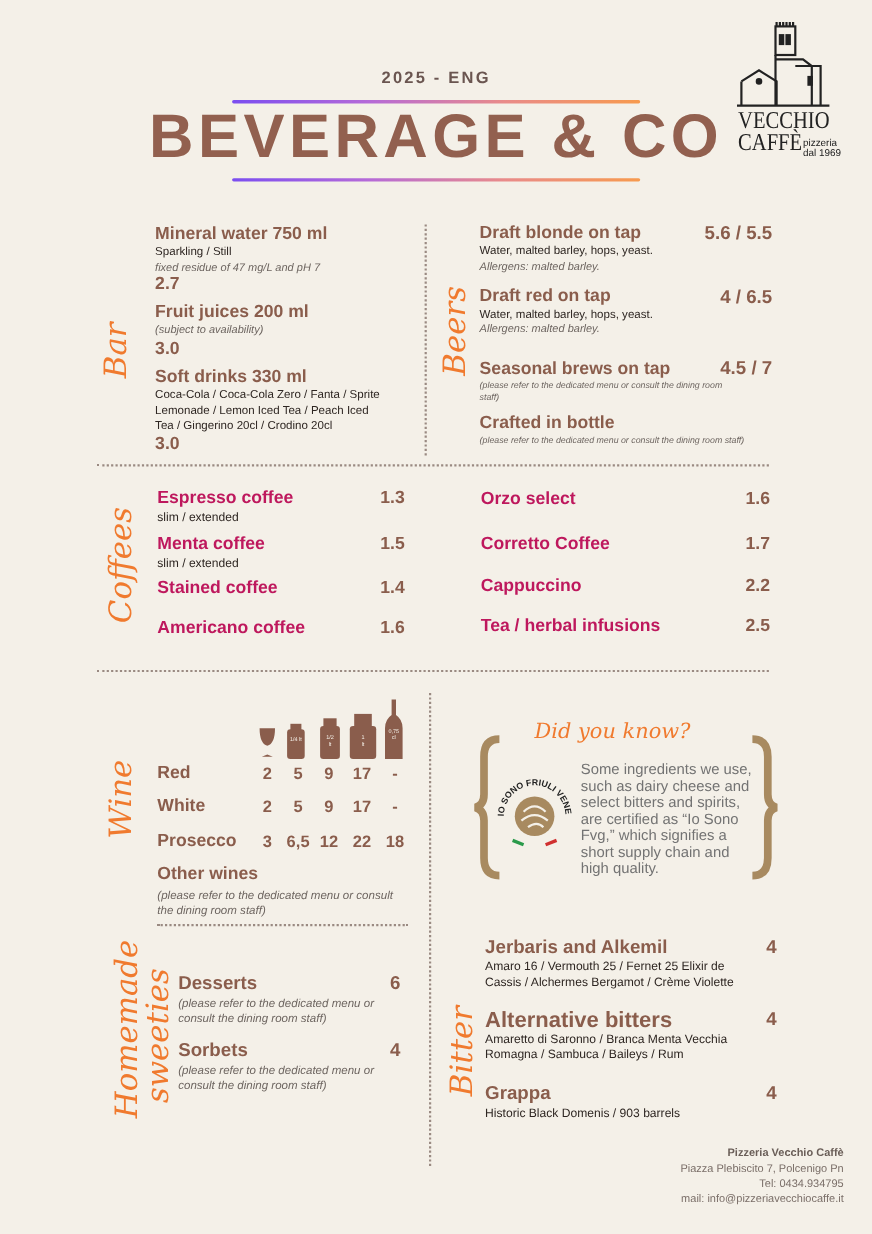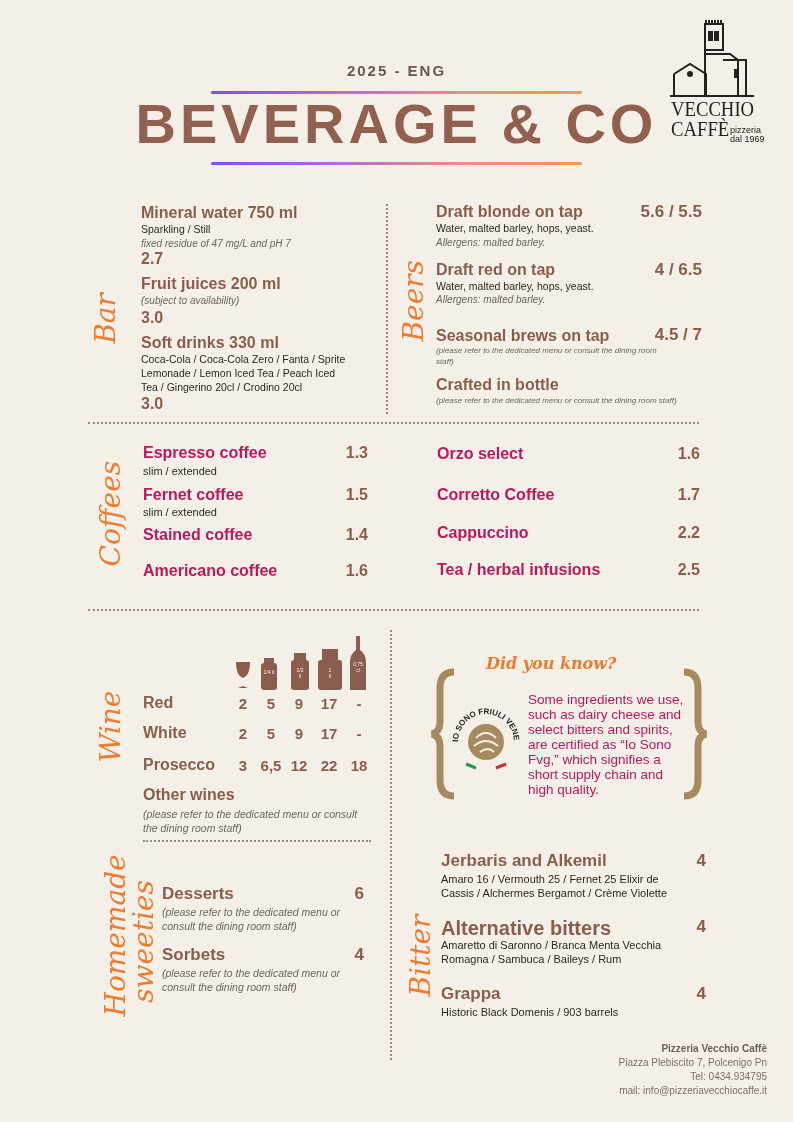--- a/index.html
+++ b/index.html
@@ -26,22 +26,22 @@
   .hdots { border-top:2px dotted #9a8a82; height:0; }
   .vdots { border-left:2px dotted #9a8a82; width:0; }
 
   .coffee-name { font-size:16px; font-weight:bold; color:#be185d; }
   .coffee-sub { font-size:11px; color:#2e2622; }
 
   
   .wine-cell { font-size:15px; font-weight:bold; color:#8a5d4c; text-align:center; width:30px; }
   .wine-row { font-size:16px; font-weight:bold; color:#8a5d4c; }
 
-  .did { font-family:"DejaVu Serif", serif; font-style:italic; font-weight:bold; color:#f07a2e; font-size:16px; }
-  .did-body { font-size:13.5px; color:#be185d; line-height:15px; }
+  .did { font-family:"DejaVu Serif", serif; font-style:italic; font-weight:normal; color:#f07a2e; font-size:19px; }
+  .did-body { font-size:13.5px; color:#737373; line-height:15px; }
 
   .footer { right:26px; text-align:right; font-size:10px; color:#7a6e68; line-height:14px; }
 </style>
 </head>
 <body>
 
 <div class="abs subtitle">2025 - ENG</div>
 <div class="abs grad" style="top:91px;"></div>
 <div class="abs title">BEVERAGE &amp; CO</div>
 <div class="abs grad" style="top:162px;"></div>
@@ -107,21 +107,21 @@
 <div class="abs item-note" style="left:436px;top:395px;font-size:8px;line-height:11px;">(please refer to the dedicated menu or consult the dining room staff)</div>
 
 <div class="abs hdots" style="left:88px;top:422px;width:611px;"></div>
 
 <div class="abs vlabel" style="left:60px;top:500px;width:100px;">Coffees</div>
 
 <div class="abs coffee-name" style="left:143px;top:444px;">Espresso coffee</div>
 <div class="abs coffee-sub" style="left:143px;top:465px;">slim / extended</div>
 <div class="abs price" style="left:320px;top:444px;width:48px;text-align:right;">1.3</div>
 
-<div class="abs coffee-name" style="left:143px;top:486px;">Fernet coffee</div>
+<div class="abs coffee-name" style="left:143px;top:486px;">Menta coffee</div>
 <div class="abs coffee-sub" style="left:143px;top:506px;">slim / extended</div>
 <div class="abs price" style="left:320px;top:486px;width:48px;text-align:right;">1.5</div>
 
 <div class="abs coffee-name" style="left:143px;top:526px;">Stained coffee</div>
 <div class="abs price" style="left:320px;top:526px;width:48px;text-align:right;">1.4</div>
 
 <div class="abs coffee-name" style="left:143px;top:562px;">Americano coffee</div>
 <div class="abs price" style="left:320px;top:562px;width:48px;text-align:right;">1.6</div>
 
 <div class="abs coffee-name" style="left:437px;top:445px;">Orzo select</div>

